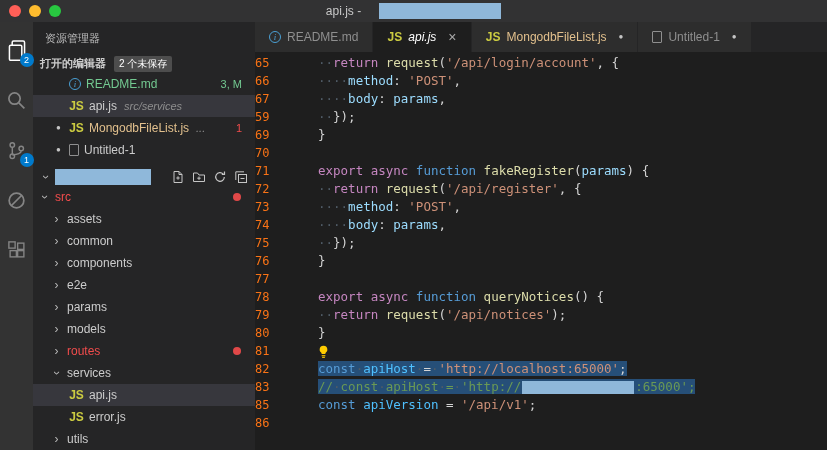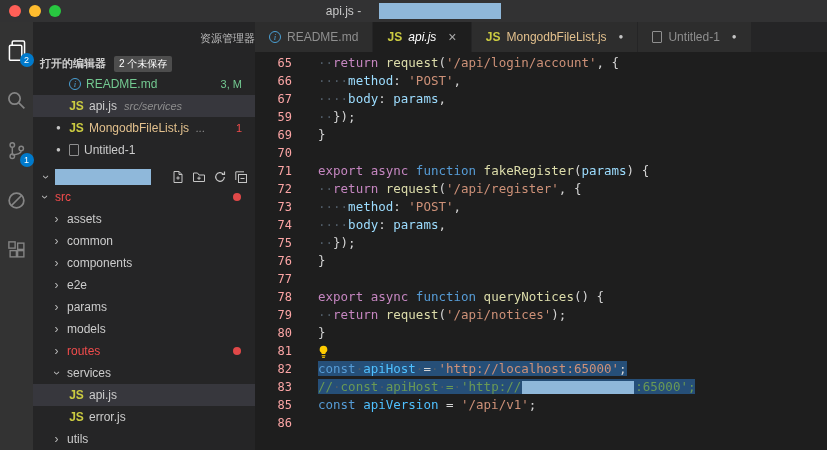--- a/index.html
+++ b/index.html
@@ -19,21 +19,21 @@
   .main { flex:1; display:flex; min-height:0; }
 
   
   .activitybar { flex:0 0 33px; background:#333333; display:flex; flex-direction:column; align-items:center; padding-top:16px; gap:26px; }
   .act-item { position:relative; width:24px; height:24px; display:flex; align-items:center; justify-content:center; color:#858585; cursor:pointer; }
   .act-item.active { color:#ffffff; }
   .badge { position:absolute; right:-5px; bottom:-5px; background:#007acc; color:#fff; font-size:9px; min-width:14px; height:14px; padding:0 2px; border-radius:8px; display:flex; align-items:center; justify-content:center; line-height:1; }
 
   
   .sidebar { flex:0 0 222px; background:#252526; display:flex; flex-direction:column; font-size:12px; overflow:hidden; }
-  .sidebar-title { height:32px; line-height:32px; padding-left:0; font-size:11px; color:#bbbbbb;text-align:right; }
+  .sidebar-title { height:32px; line-height:32px; padding-left:12px; font-size:11px; color:#bbbbbb; }
   .section-header { height:22px; display:flex; align-items:center; font-size:11px; font-weight:bold; color:#cccccc; padding-left:7px; }
   .unsaved-badge { background:#4d4d4d; color:#ffffff; font-size:10px; font-weight:normal; padding:1px 5px; border-radius:2px; margin-left:8px; }
   .row { height:22px; display:flex; align-items:center; gap:5px; cursor:pointer; padding-right:4px; }
   .row.selected { background:#37373d; }
   .oe .row { padding-left:20px; }
   .mdot { color:#c5c5c5; font-size:8px; line-height:1; }
   .oe .mdot { width:11px; text-align:center; flex:0 0 11px; }
   .lbl { white-space:nowrap; }
   .lbl.green { color:#73c991; }
   .lbl.orange { color:#e2c08d; }
@@ -57,21 +57,21 @@
   .editor-area { flex:1; display:flex; flex-direction:column; min-width:0; background:#1e1e1e; }
   .tabbar { flex:0 0 30px; background:#252526; display:flex; overflow:hidden; }
   .tab { display:flex; align-items:center; gap:6px; padding:0 14px; background:#2d2d2d; border-right:1px solid #252526; color:#8f8f8f; font-size:12px; cursor:pointer; white-space:nowrap; }
   .tab.active { background:#1e1e1e; color:#ffffff; }
   .tab.active .tab-label { font-style:italic; }
   .tab-label.orange { color:#e2c08d; }
   .tab .close { margin-left:6px; color:#aaaaaa; font-size:14px; line-height:1; cursor:pointer; }
   .tab .mdot { margin-left:6px; }
   .editor { flex:1; font-family:"DejaVu Sans Mono","Liberation Mono",monospace; font-size:12.5px; line-height:18px; padding-top:2px; overflow:hidden; }
   .cline { height:18px; display:flex; white-space:pre; }
-  .gutter { flex:0 0 50px; width:50px; text-align:right; color:#fca5a5; padding-right:13px; font-size:12px; }
+  .gutter { flex:0 0 50px; width:50px; text-align:left; color:#f97316; padding-right:13px; font-size:12px; }
   .lcontent { white-space:pre; padding-left:13px; position:relative; }
   .sel { background:#264f78; }
   .tk-kw{color:#c586c0}.tk-decl{color:#569cd6}.tk-fn{color:#dcdcaa}.tk-str{color:#ce9178}
   .tk-var{color:#9cdcfe}.tk-cvar{color:#4fc1ff}.tk-cmt{color:#6a9955}.tk-pl{color:#d4d4d4}
   .tk-ws{color:#4f5b66}
   .redact-inline { display:inline-block; height:13px; background:#8fb8da; vertical-align:middle; margin:0 1px; }
   .bulb { display:inline-block; width:13px; margin-right:2px; vertical-align:middle; }
   svg { display:block; }
 </style>
 </head>

